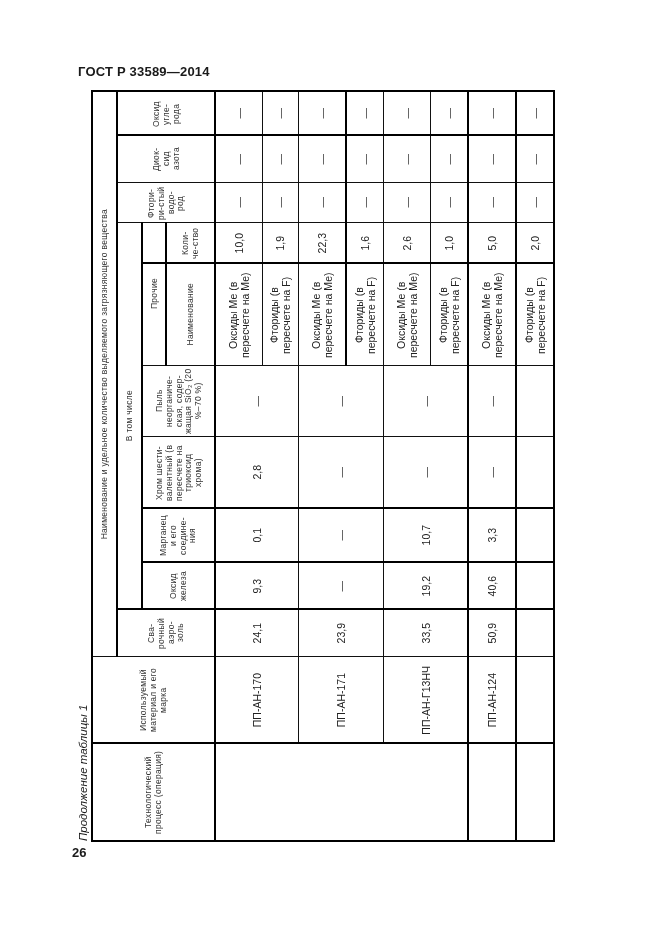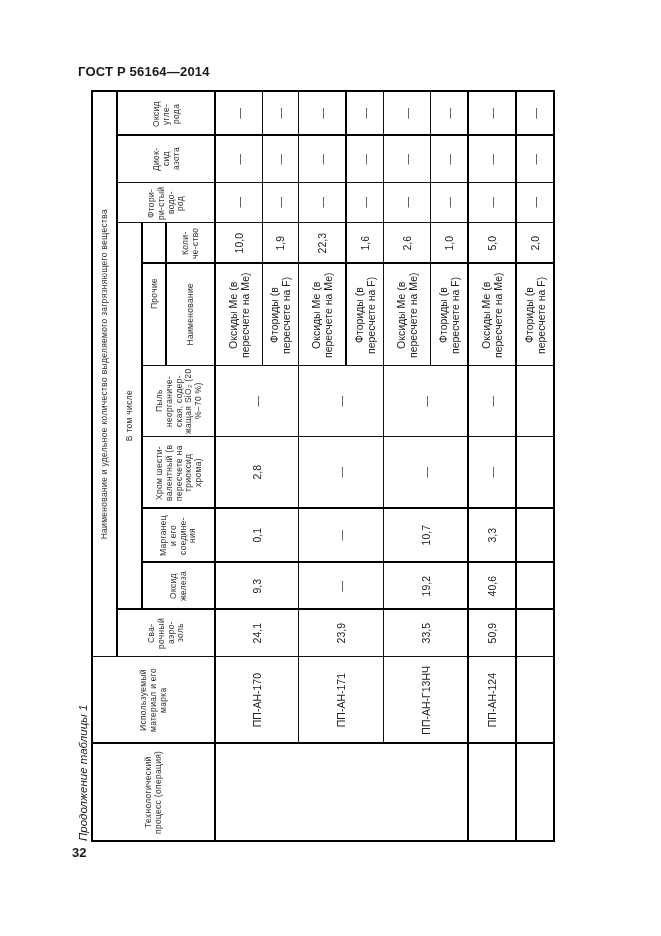--- a/index.html
+++ b/index.html
@@ -19,25 +19,25 @@
   .txt { writing-mode: vertical-rl; transform: rotate(180deg); text-align: center; line-height: 1.15; }
   .hdr { font-size: 8.5px; color: #333; letter-spacing: 0.3px; }
   .dat { font-size: 10.5px; color: #222; }
   .dash { font-size: 10.5px; color: #333; }
   .frame { position: absolute; box-sizing: border-box; border: 2px solid #000; pointer-events: none; }
   .hl { position: absolute; background: #000; pointer-events: none; }
 </style>
 </head>
 <body>
 
-<div class="doc-header">ГОСТ Р 56164—2014</div>
+<div class="doc-header">ГОСТ Р 33589—2014</div>
 <div class="caption">
     <span>Продолжение таблицы 1</span>
   </div>
-<div class="page-number">32</div>
+<div class="page-number">26</div>
 
 <div class="table">
 
   <div class="cell bl bt br bb" style="left:92px;top:91px;width:26px;height:566px;">
     <span class="txt hdr">Наименование и удельное количество выделяемого загрязняющего вещества</span>
     </div>
   <div class="cell bl bt br bb" style="left:92px;top:656px;width:124px;height:88px;">
     <span class="txt hdr" style="max-height:80px">Используемый материал и его марка</span>
     </div>
   <div class="cell bl bt br bb" style="left:92px;top:743px;width:124px;height:98px;">

